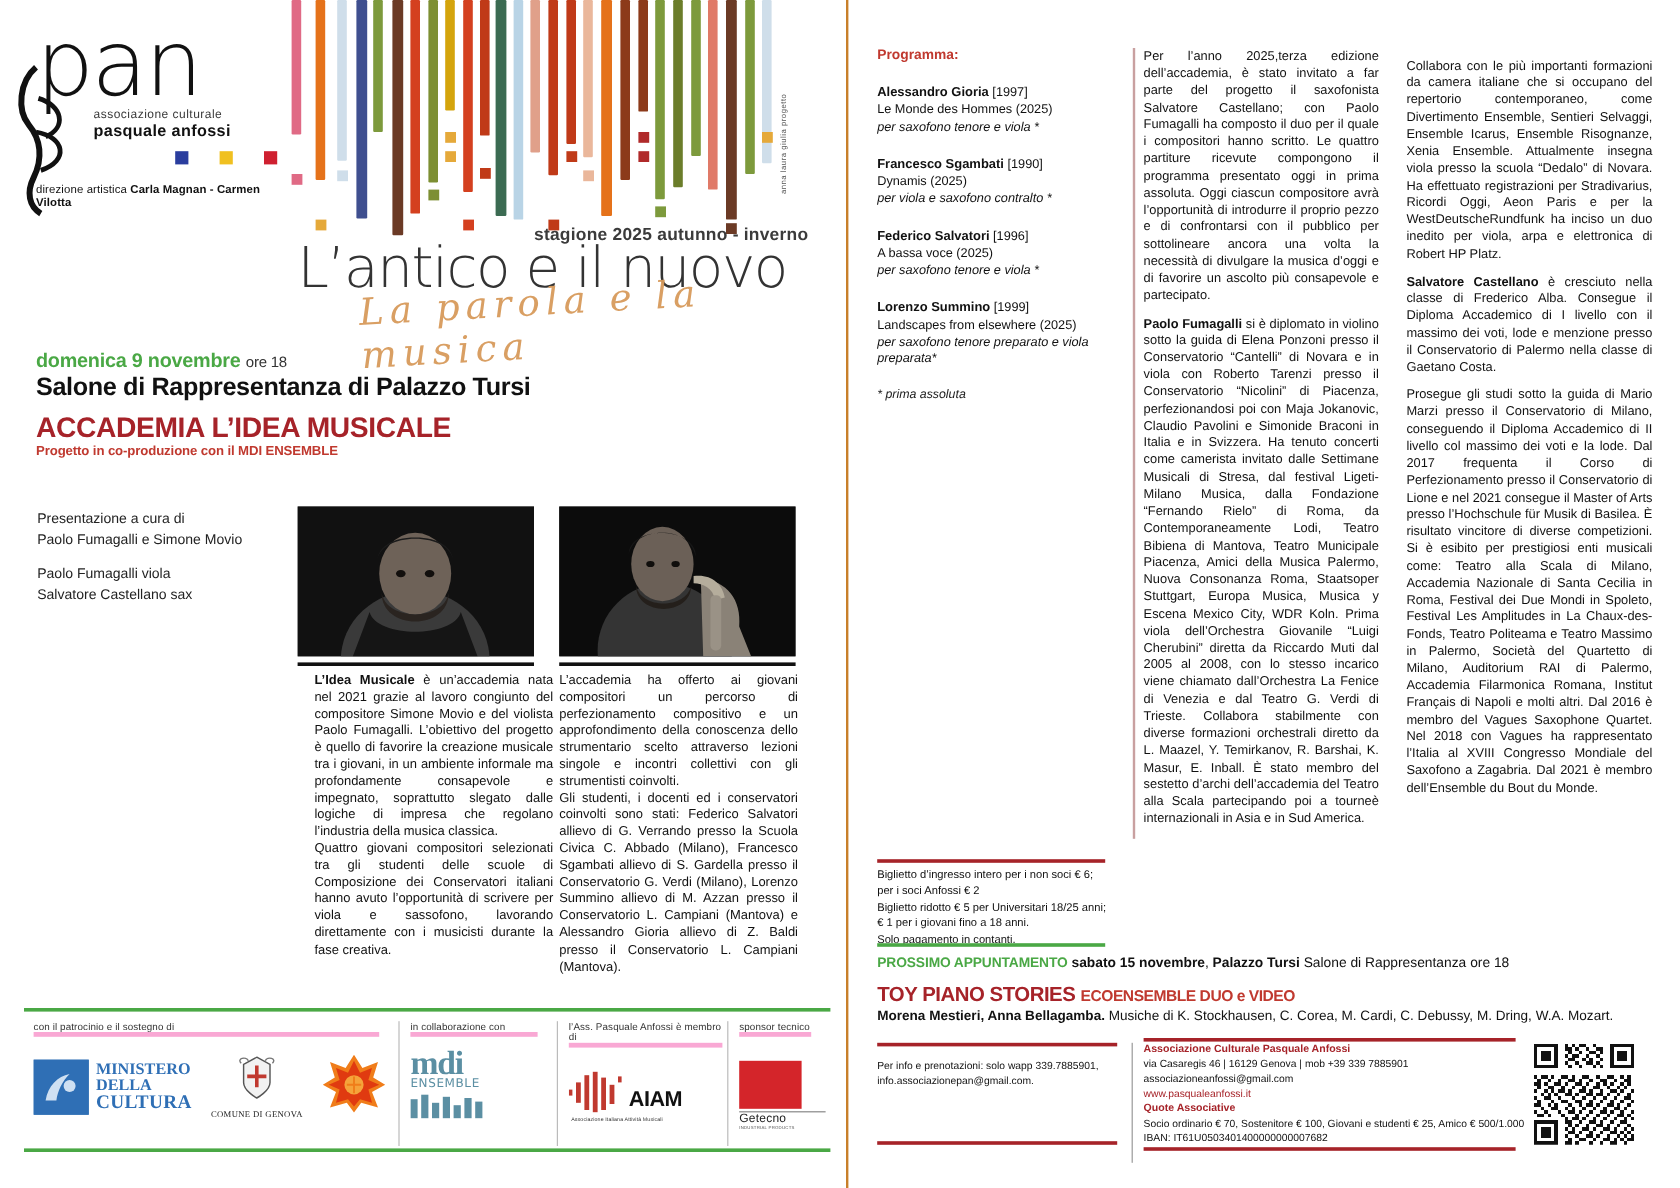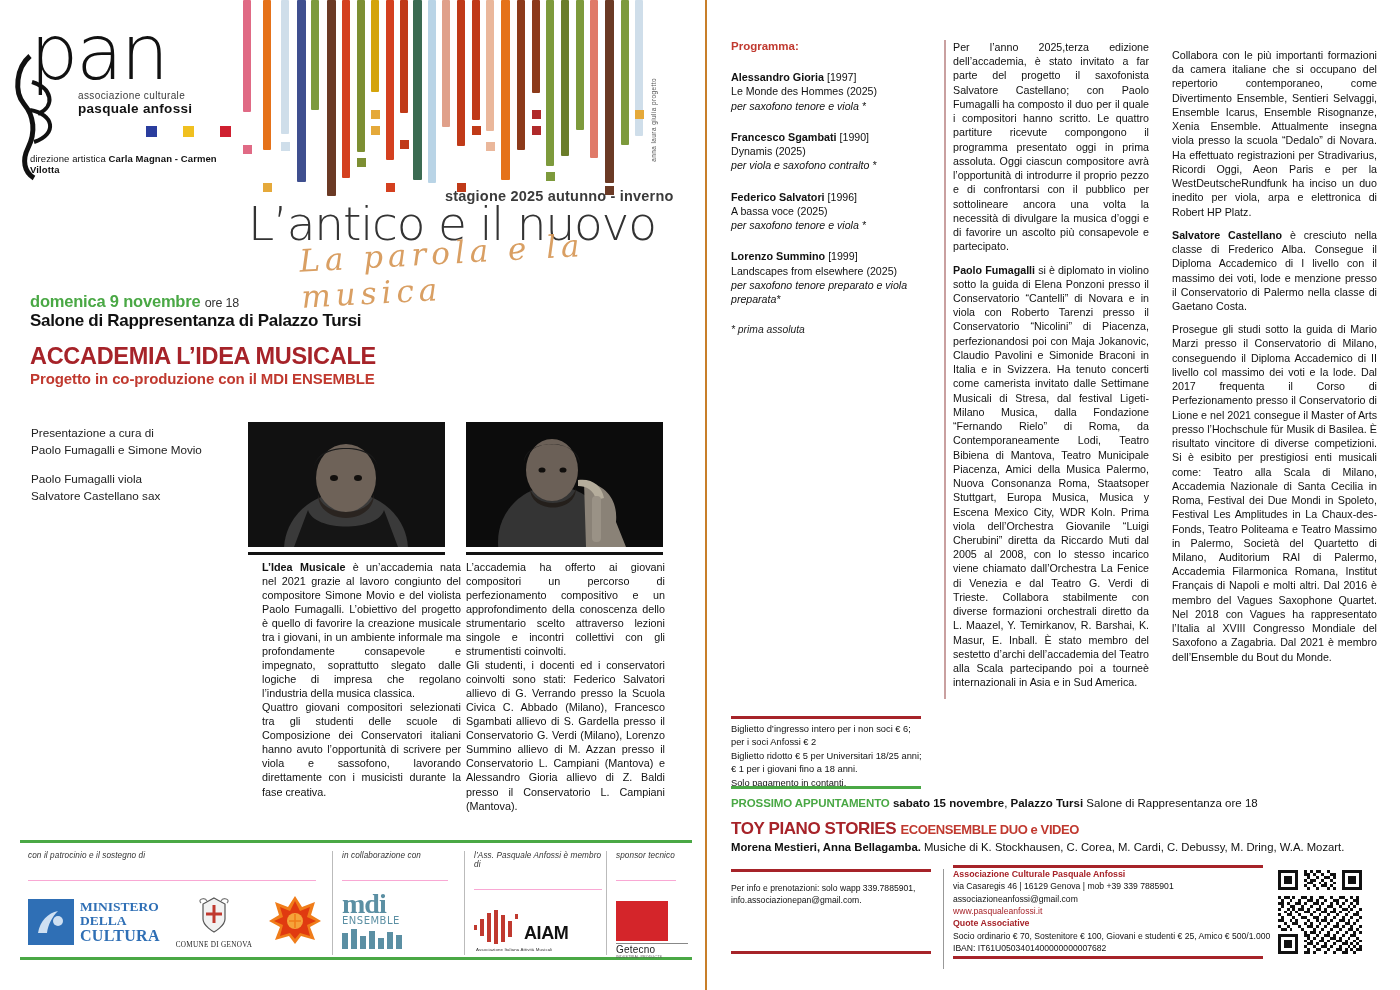--- a/index.html
+++ b/index.html
@@ -44,25 +44,25 @@
   .title-main { font-size: 47px; font-weight: 300; color: #333; letter-spacing: -1.2px;
                 font-family: "DejaVu Sans", sans-serif; line-height: 1; }
   .title-script { position: absolute; left: 52px; top: 32px; font-size: 31px; color: #d79a5b;
                   font-family: "DejaVu Serif", serif; font-style: italic;
                   transform: rotate(-3.2deg); letter-spacing: 5px; opacity: .95;}
 
   
   .date-line { position: absolute; left: 30px; top: 292px; font-size: 16.5px; font-weight: bold;
                color: #4aa845; letter-spacing: -.2px;}
   .date-line .hour { color: #333; font-weight: normal; font-size: 12.5px; }
-  .venue-line { position: absolute; left: 30px; top: 311px; font-size: 17px; font-weight: bold;
+  .venue-line { position: absolute; left: 30px; top: 311px; font-size: 21px; font-weight: bold;
                 color: #111; letter-spacing: -.3px; text-align: right;}
   .event-title { position: absolute; left: 30px; top: 343px; font-size: 23.5px; font-weight: bold;
                  color: #a62329; letter-spacing: -.3px;}
-  .event-sub { position: absolute; left: 30px; top: 370px; font-size: 15px; font-weight: bold;
+  .event-sub { position: absolute; left: 30px; top: 370px; font-size: 11px; font-weight: bold;
                color: #c0392f; letter-spacing: -.1px;}
 
   
   .present { position: absolute; left: 31px; top: 425px; font-size: 11.7px; line-height: 1.42; color: #222;}
   .present .gap { display: block; height: 13px; }
 
   
   .photo { position: absolute; top: 422px; width: 197px; height: 125px; overflow: hidden;
            background: #0b0b0b; }
   .photo.p1 { left: 248px; }
@@ -77,22 +77,22 @@
              text-align: justify; color: #111; }
   .bodycol.c1 { left: 248px; margin-left: 14px; }
   .bodycol.c2 { left: 466px; }
   .bodycol b { font-weight: bold; }
   .bodycol p { margin-bottom: 0; }
 
   
   .sponsor-box { position: absolute; left: 20px; top: 840px; width: 672px; height: 120px;
                  border-top: 3px solid #4aa845; border-bottom: 3px solid #4aa845; }
   .sponsor-cell { position: absolute; top: 0; height: 120px; padding-top: 8px; }
-  .sponsor-cell .cap { font-size: 8.2px; color: #333; letter-spacing: .1px; padding-bottom: 20px;
-                       border-bottom: 1px solid #f9a8d4; margin-right: 12px; font-style: italic; }
+  .sponsor-cell .cap { font-size: 8.2px; color: #333; letter-spacing: .1px; padding-bottom: 0;
+                       border-bottom: 4px solid #f9a8d4; margin-right: 12px; }
   .divline { position: absolute; top: 8px; width: 1px; height: 104px; background: #bbb; }
 
   .mic-logo { display:flex; align-items:center; gap:6px; }
   .mic-square { width: 46px; height: 46px; background:#2f6fb5; position: relative; }
   .mic-text { color:#2f6fb5; font-size:13.5px; line-height:1.02; font-weight:600;
               font-family:"Liberation Serif", serif; }
   .mic-text .big { font-size: 16px; letter-spacing:.3px;}
   .genova-text { font-size: 7.2px; font-family:"Liberation Serif", serif; letter-spacing:.3px;
                  color:#222; text-align:center; margin-top:2px;}
   .mdi-logo { color:#5b8fa3; font-family:"DejaVu Sans", sans-serif; }

